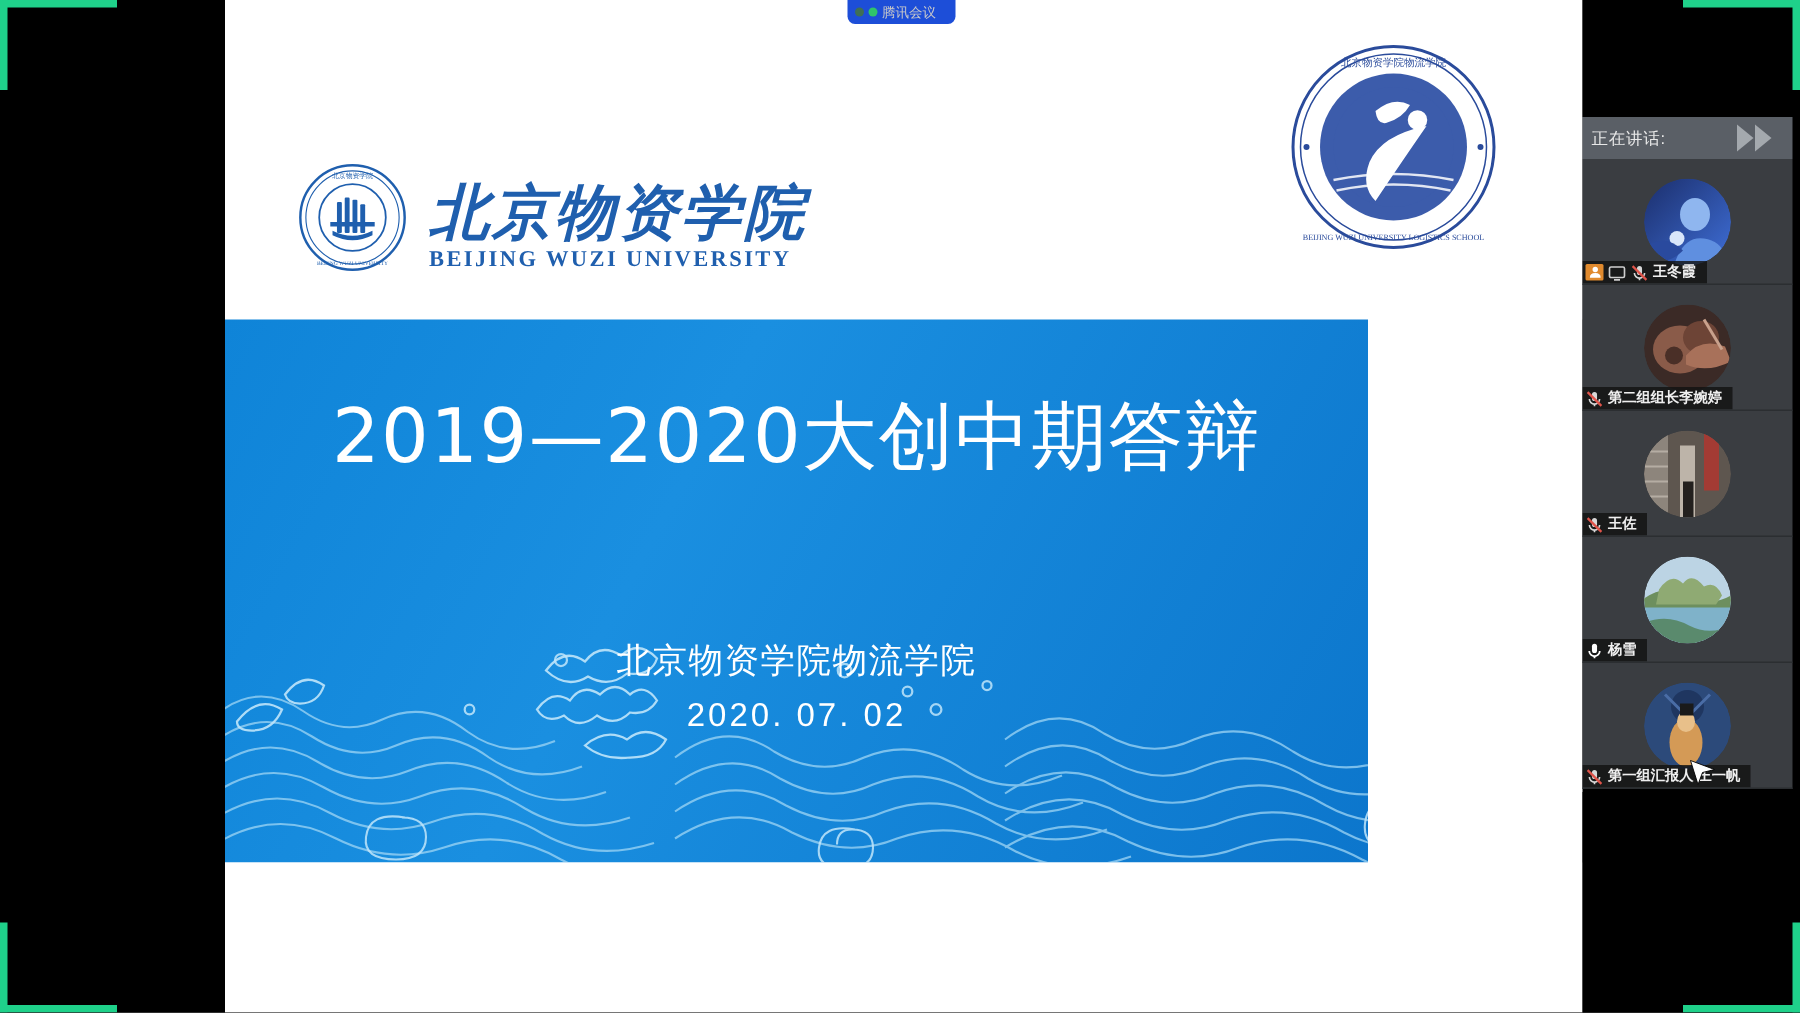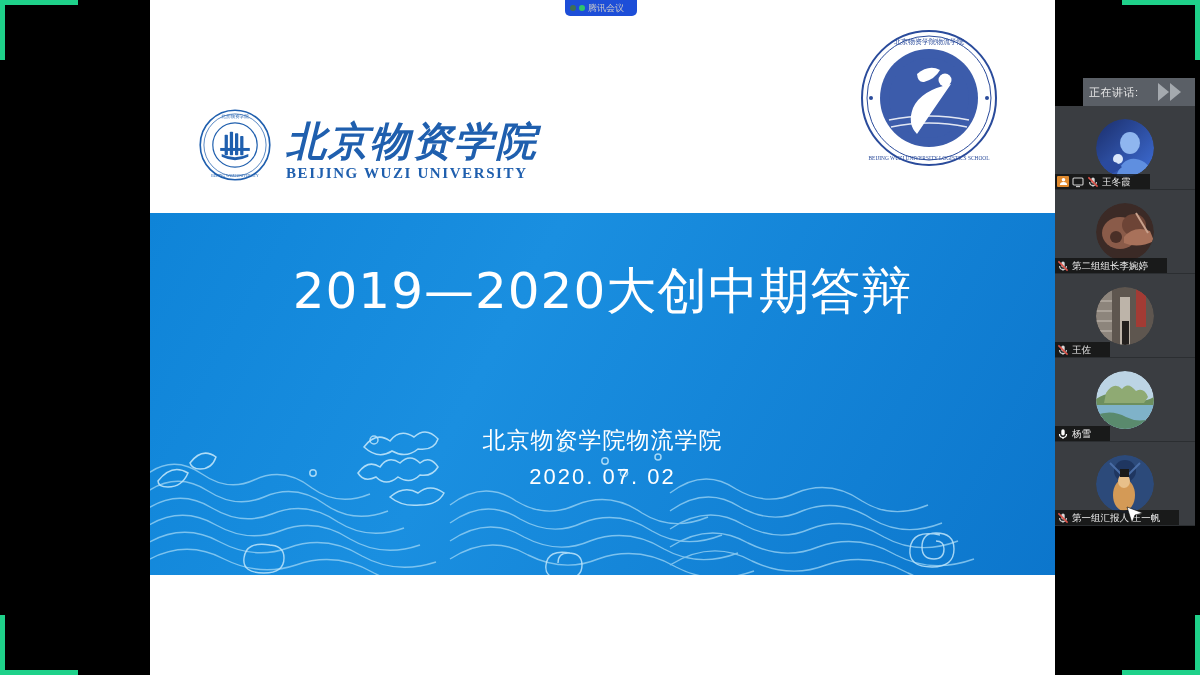--- a/index.html
+++ b/index.html
@@ -50,21 +50,21 @@
   #wordmark-en {
     font-family:"Liberation Serif","DejaVu Serif",serif;
     font-size:15px; font-weight:bold; color:#1f5fae; letter-spacing:1.6px; margin-top:2px;
   }
 
   
   #seal-right { position:absolute; right:56px; top:28px; width:140px; height:140px; }
 
   
   #banner {
-    position:absolute; left:0; top:213px; width:905px; height:362px;
+    position:absolute; left:0; top:213px; width:762px; height:362px;
     background:linear-gradient(118deg,#0f84d8 0%,#1a8fe0 38%,#0c76cc 100%);
     overflow:hidden;
   }
   #waves { position:absolute; left:0; bottom:0; width:905px; height:190px; }
   #banner-title {
     position:absolute; left:0; top:45px; width:100%; text-align:center;
     color:#ffffff; font-size:50px; letter-spacing:1px; white-space:nowrap;
     font-family:"DejaVu Sans","Liberation Sans",sans-serif;
   }
   #banner-sub {
@@ -76,40 +76,40 @@
     position:absolute; left:0; top:251px; width:100%; text-align:center;
     color:#ffffff; font-size:22px; letter-spacing:2px;
     font-family:Liberation Sans, sans-serif;
   }
   #slide-footer { position:absolute; left:0; top:575px; width:905px; height:100px; background:#fff; }
 
   
   #filmstrip { position:absolute; left:1055px; top:78px; width:140px; height:450px; z-index:20; }
   #speaking-bar {
     height:28px; background:#5a5f66; display:flex; align-items:center;
-    padding-left:6px; position:relative;margin-left:28px;
+    padding-left:6px; position:relative;
   }
   #speaking-label { color:#e8e8e8; font-size:11px; letter-spacing:.5px; }
   #collapse-chevrons { position:absolute; right:14px; top:5px; display:flex; gap:1px; }
   .chev { width:0; height:0; border-top:9px solid transparent; border-bottom:9px solid transparent;
           border-left:11px solid rgba(210,214,218,.62); }
 
   .tile {
     position:relative; width:140px; height:84px; background:#3a3d41;
     border-bottom:1px solid #2b2e31; overflow:hidden;
   }
   .tile-avatar {
     position:absolute; left:50%; top:50%; transform:translate(-50%,-50%);
     width:58px; height:58px; border-radius:50%; overflow:hidden;
   }
   .tile-avatar svg { display:block; width:58px; height:58px; }
   .name-chip {
     position:absolute; left:0; bottom:0; height:15px;
     background:rgba(18,18,18,.82); display:flex; align-items:center;
-    gap:3px; padding:0 19px 0 2px; max-width:138px;
+    gap:3px; padding:0 7px 0 2px; max-width:138px;font-weight:bold;
   }
   .name-chip .nm { color:#efefef; font-size:9.5px; white-space:nowrap; line-height:15px; }
   .mini-ic { width:12px; height:12px; flex:0 0 auto; }
   .mini-ic svg { display:block; width:12px; height:12px; }
   .host-badge { width:12px; height:11px; background:#e08a2e; border-radius:1px;
                 display:flex; align-items:center; justify-content:center; flex:0 0 auto; }
   .host-badge svg { width:9px; height:9px; display:block; }
 
   
   #pointer-cursor { position:absolute; left:1125px; top:505px; z-index:45; }

